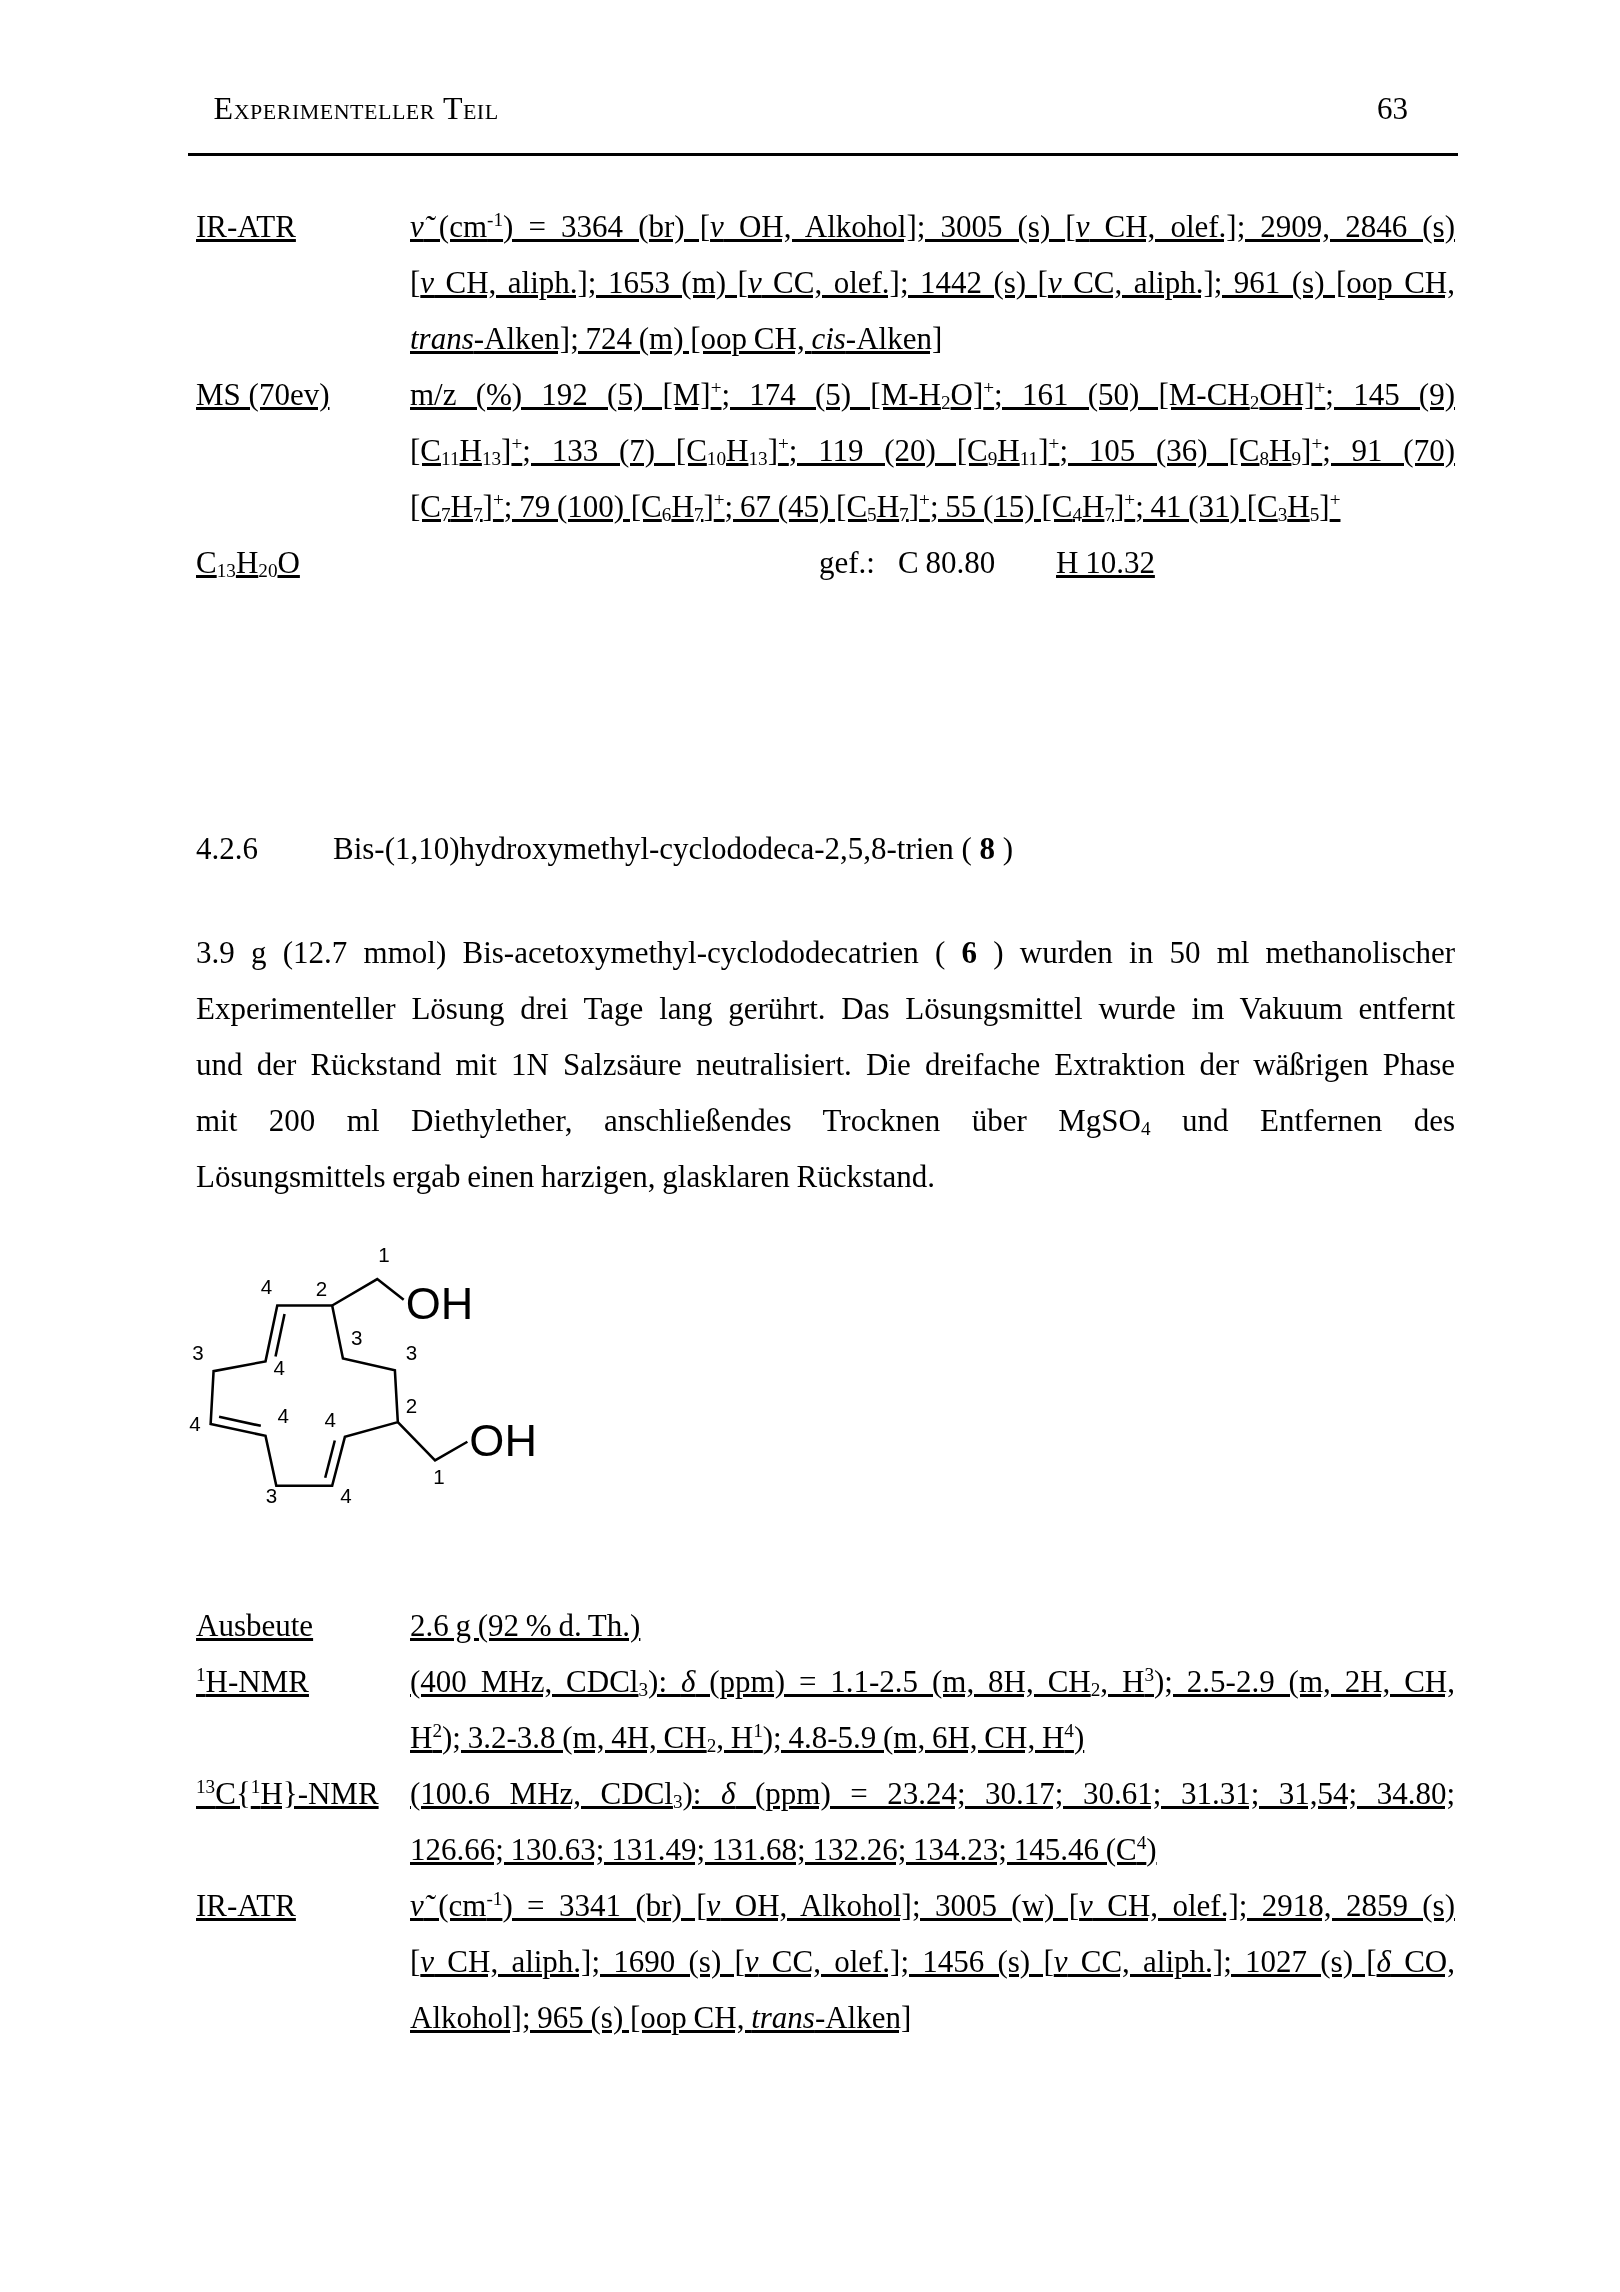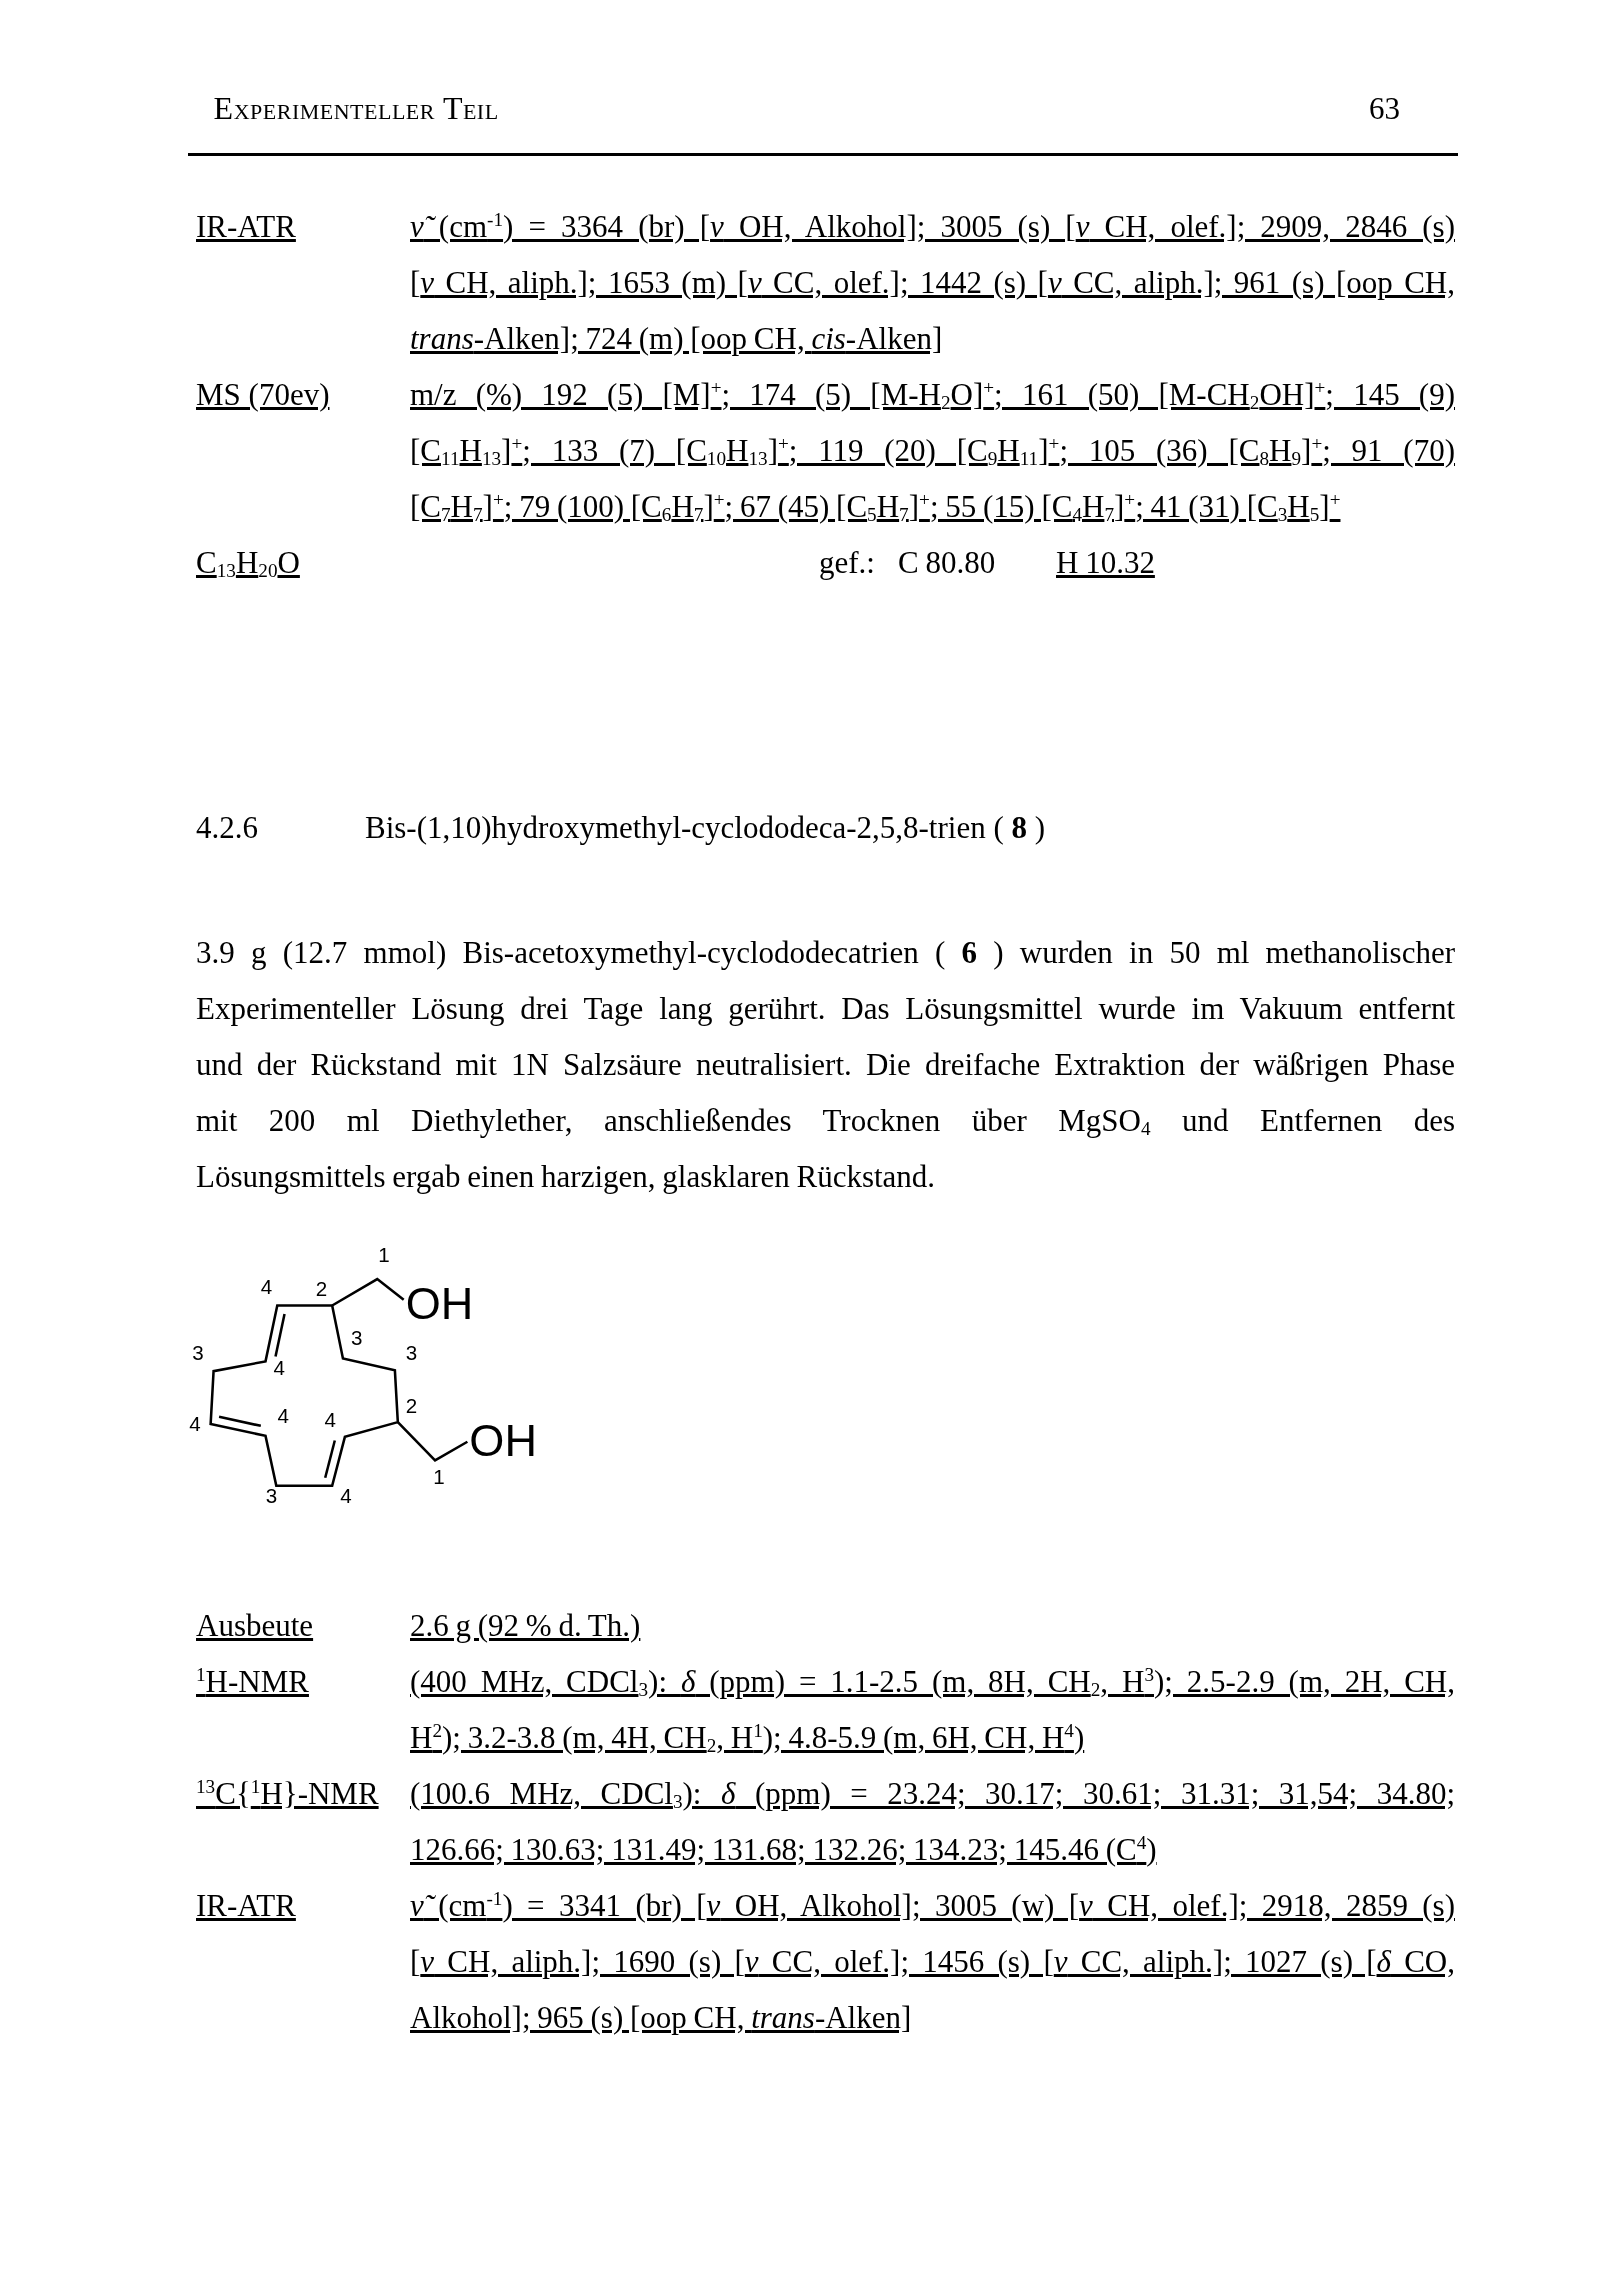--- a/index.html
+++ b/index.html
@@ -5,21 +5,21 @@
 <style>
   html,body { margin:0; padding:0; background:#ffffff; }
   .page {
     position:relative; width:1620px; height:2293px; background:#ffffff;
     font-family:"Liberation Serif","DejaVu Serif",serif; font-size:31px; color:#000;
     overflow:hidden;
   }
   .content { position:absolute; left:196px; top:0; width:1259px; height:2293px; }
 
   
-  .header { position:absolute; top:90px; left:0; right:8px; display:flex; justify-content:space-between; align-items:baseline; }
+  .header { position:absolute; top:90px; left:0; right:0; display:flex; justify-content:space-between; align-items:baseline; }
   .htitle { font-variant:small-caps; letter-spacing:0.5px; padding-left:17.6px; font-size:32px; }
   .hpage  { padding-right:47px; }
   .rule { position:absolute; top:153px; left:-7.8px; width:1270px; height:2.9px; background:#000; }
 
   
   .block { position:absolute; left:0; width:1259px; }
   .top-block { top:199px; }
   .bottom-block { top:1598px; }
   .row { display:flex; align-items:flex-start;text-decoration:underline; }
   .label { flex:0 0 214px; line-height:56px; height:56px; white-space:nowrap; }
@@ -31,21 +31,21 @@
   .k-sub { font-size:0.62em; position:relative; top:0.22em; }
   .k-i   { font-style:italic; }
   .k-b   { font-weight:bold; }
 
   
   .ea-mass { display:inline-block; width:409px; }
   .ea-key  { display:inline-block; width:79px; }
   .ea-c    { display:inline-block; width:158px; }
 
   
-  .heading { position:absolute; top:800px; left:0; width:1259px; display:flex; line-height:56px;gap:32px; }
+  .heading { position:absolute; top:821px; left:0; width:1259px; display:flex; line-height:56px; }
   .h-num { flex:0 0 137px; }
 
   
   .para { position:absolute; top:925px; left:0; width:1259px; }
 
   
   .structwrap { position:absolute; top:1233px; left:-7.8px; width:353px; height:294px; }
   .bond { fill:none; stroke:#000; stroke-width:2.6; stroke-linejoin:miter; }
   .num { font-family:"Liberation Sans","DejaVu Sans",sans-serif; font-size:21px; fill:#000; text-anchor:middle; }
   .oh  { font-family:"Liberation Sans","DejaVu Sans",sans-serif; font-size:46px; fill:#000; }

